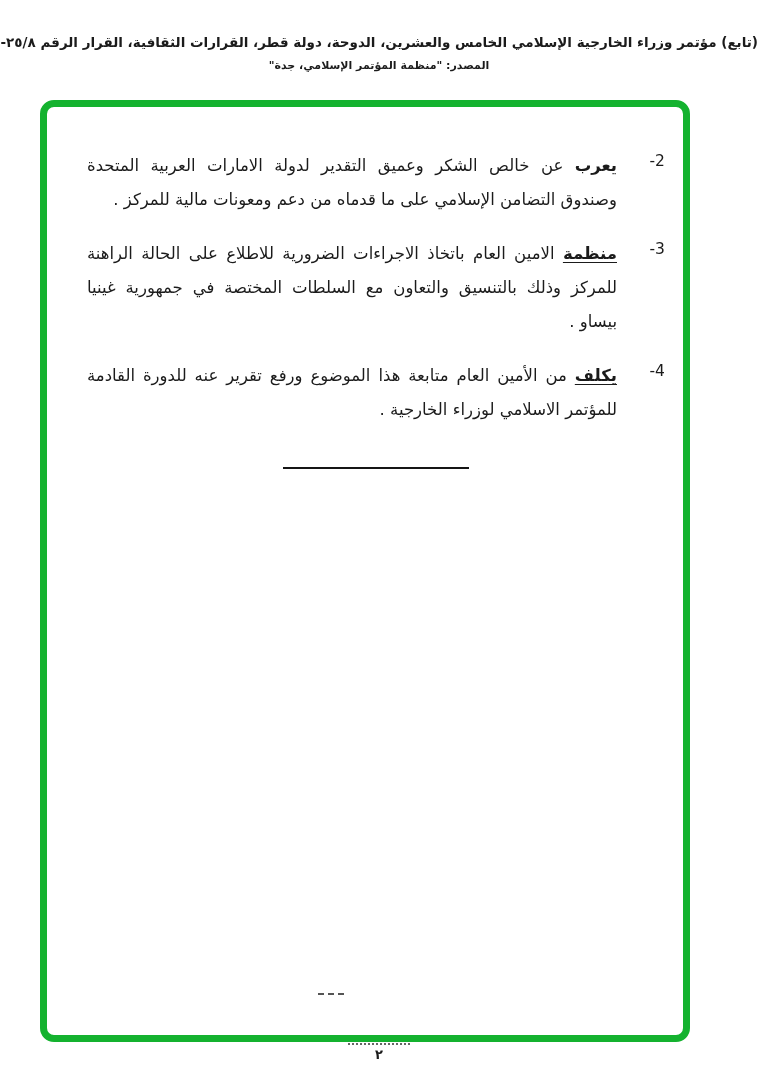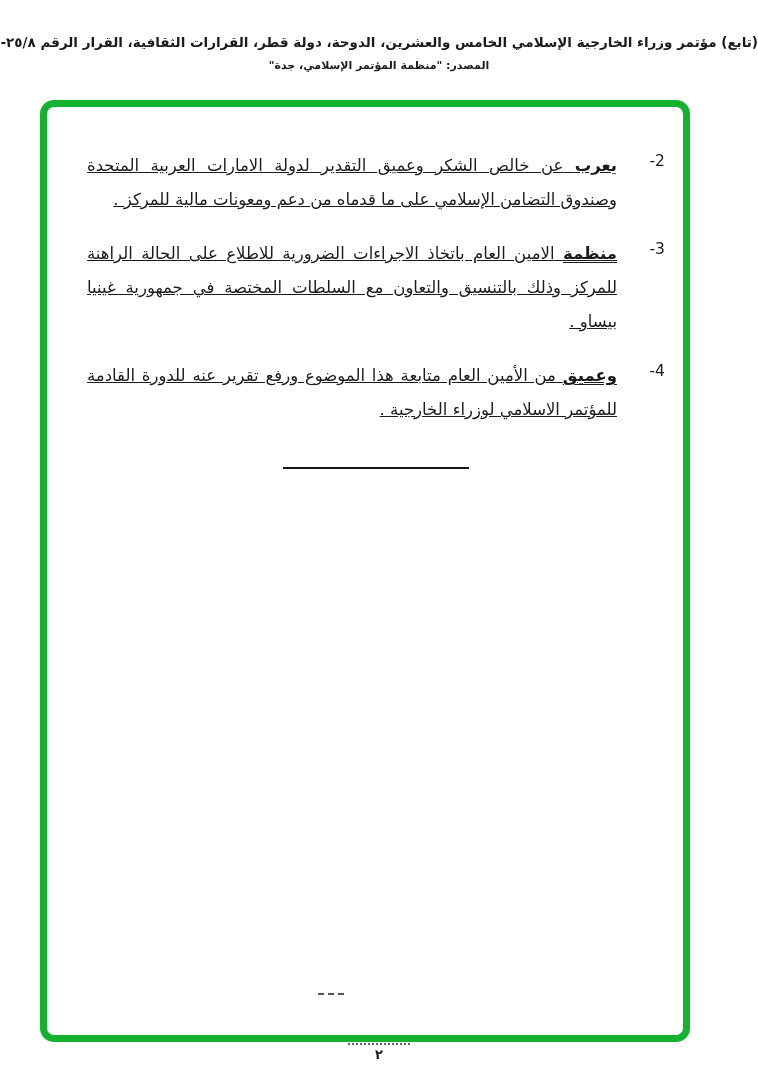--- a/index.html
+++ b/index.html
@@ -67,21 +67,20 @@
     text-align: right;
     padding-top: 3px;
     white-space: nowrap;
   }
   .item-text {
     flex: 1;
     font-size: 16.5px;
     line-height: 34px;
     text-align: justify;
     text-justify: inter-word;
-    text-decoration: underline;
   }
   .lead {
     font-weight: bold;
   }
   .lead.underlined {
     text-decoration: underline;
     text-underline-offset: 3px;
   }
 
   
@@ -144,21 +143,21 @@
         <div class="item-number">-3</div>
         <div class="item-text">
           <span class="lead underlined">منظمة</span>
           <span>الامين العام باتخاذ الاجراءات الضرورية للاطلاع على الحالة الراهنة للمركز وذلك بالتنسيق والتعاون مع السلطات المختصة في جمهورية غينيا بيساو .</span>
         </div>
       </div>
 
       <div class="res-item">
         <div class="item-number">-4</div>
         <div class="item-text">
-          <span class="lead underlined">وعميق</span>
+          <span class="lead underlined">يكلف</span>
           <span>من الأمين العام متابعة هذا الموضوع ورفع تقرير عنه للدورة القادمة للمؤتمر الاسلامي لوزراء الخارجية .</span>
         </div>
       </div>
 
       <hr class="section-divider">
     </div>
 
     <div class="small-dash"></div>
   </div>
 

